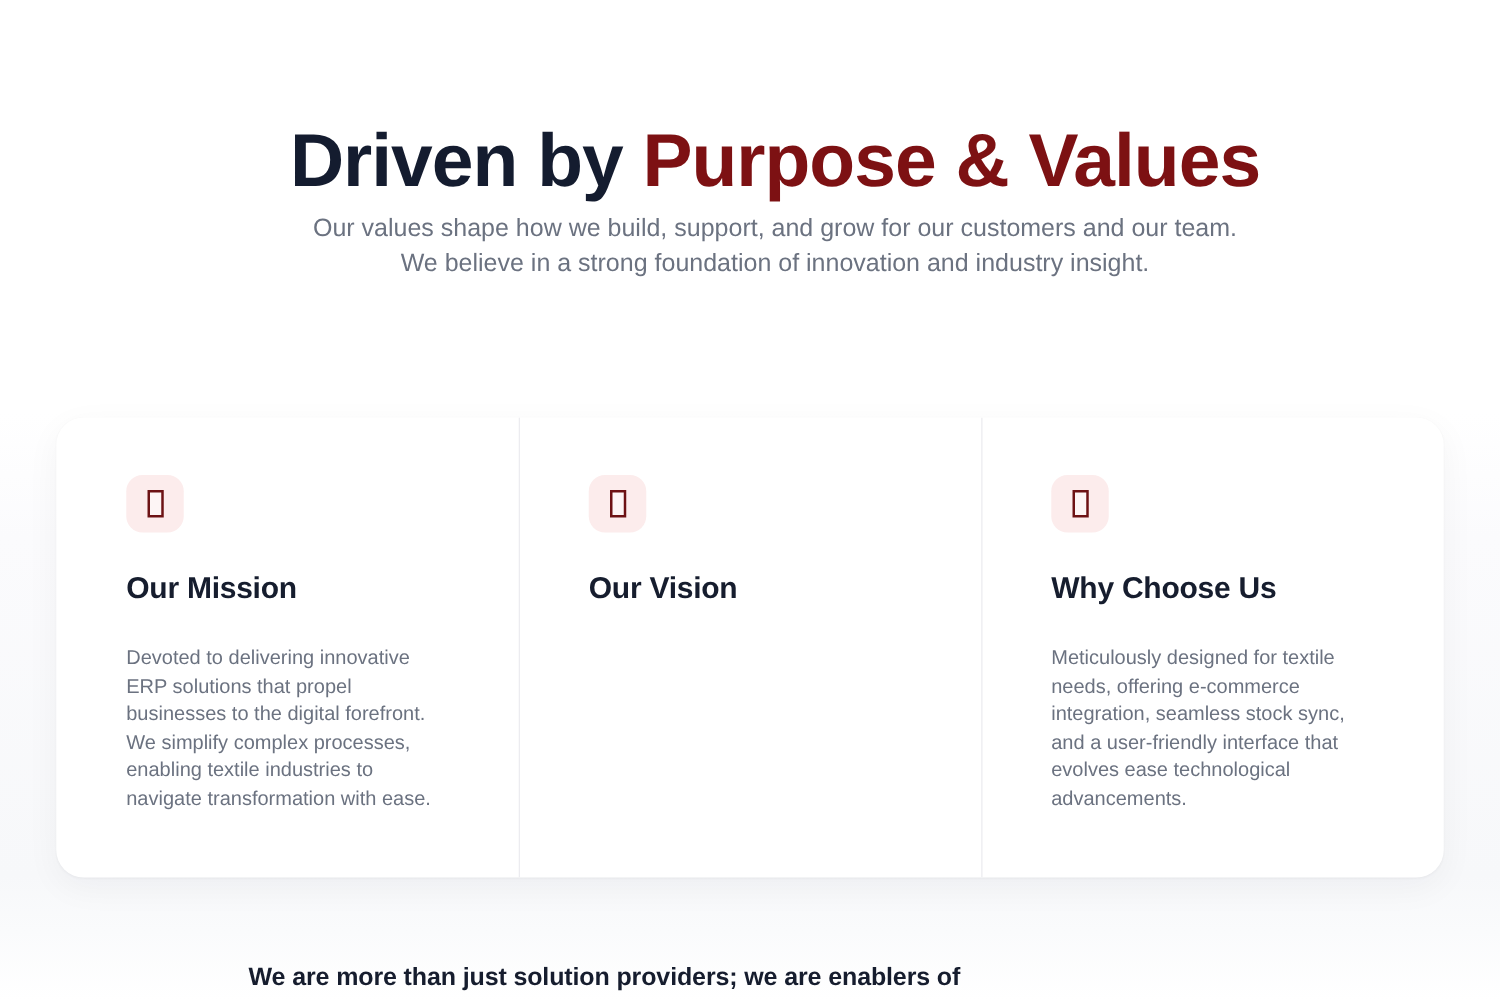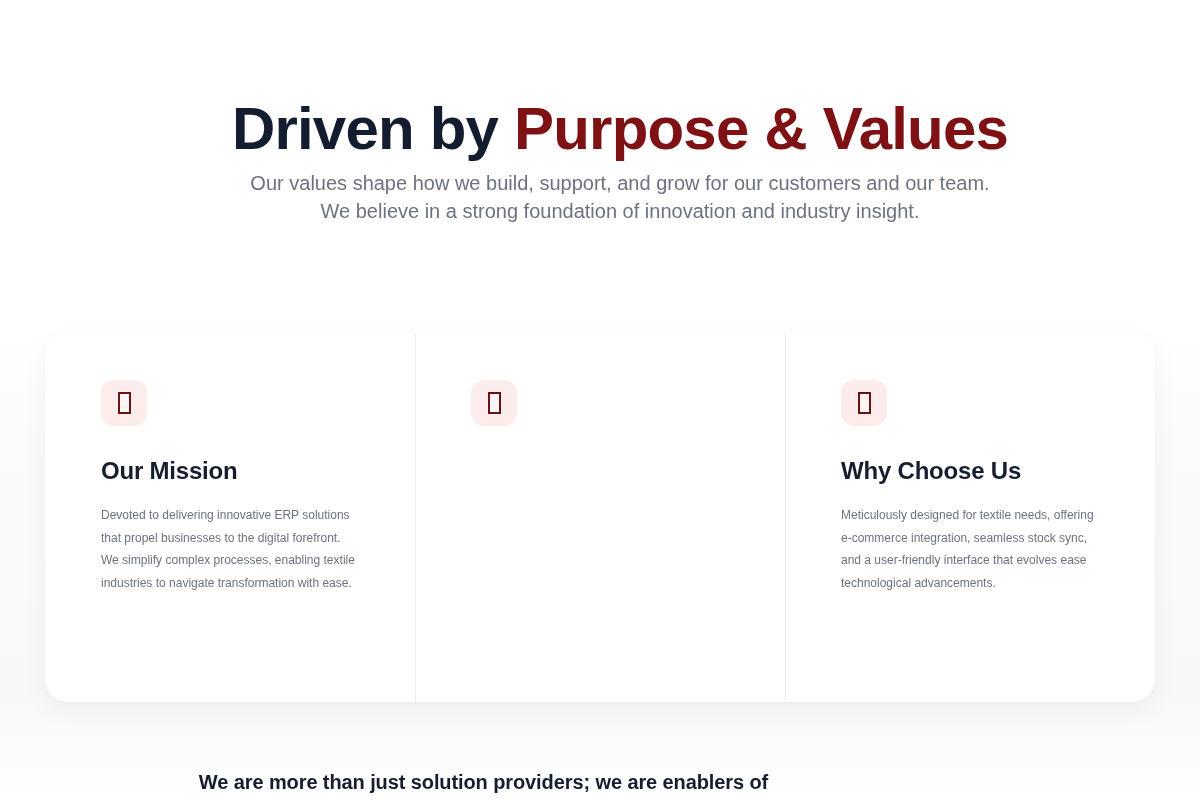--- a/index.html
+++ b/index.html
@@ -109,25 +109,25 @@
     border: 2px solid #6d1214;
     background: #fdf5f5;
   }
 
   .card-title {
     font-size: 24px;
     line-height: 30px;
     font-weight: 700;
     color: #161d2e;
     letter-spacing: -0.2px;
-    margin-bottom: 18px;
+    margin-bottom: 30px;
   }
 
   .card-body {
-    font-size: 12px;
+    font-size: 16px;
     line-height: 22.6px;
     color: #6b7280;
     font-weight: 400;
   }
 
   
   .bottom-statement {
     position: absolute;
     left: 0;
     top: 768px;
@@ -157,20 +157,21 @@
         <span class="glyph"></span>
       </div>
       <h2 class="card-title">Our Mission</h2>
       <p class="card-body">Devoted to delivering innovative ERP solutions that propel businesses to the digital forefront. We simplify complex processes, enabling textile industries to navigate transformation with ease.</p>
     </div>
 
     <div class="value-card">
       <div class="card-icon">
         <span class="glyph"></span>
       </div>
+      <h2 class="card-title">Our Vision</h2>
     </div>
 
     <div class="value-card">
       <div class="card-icon">
         <span class="glyph"></span>
       </div>
       <h2 class="card-title">Why Choose Us</h2>
       <p class="card-body">Meticulously designed for textile needs, offering e-commerce integration, seamless stock sync, and a user-friendly interface that evolves ease technological advancements.</p>
     </div>
 

